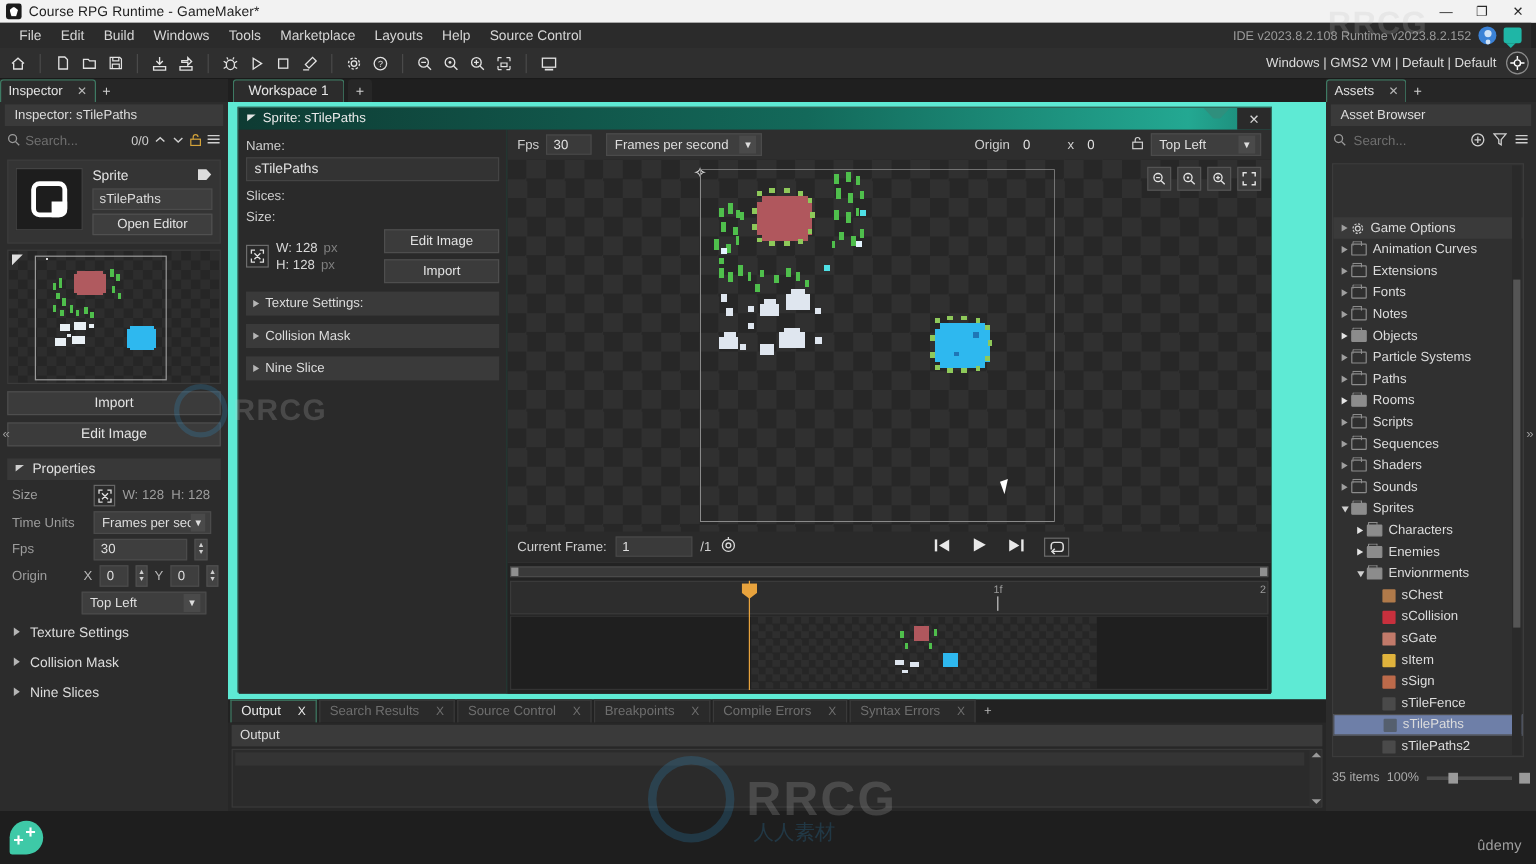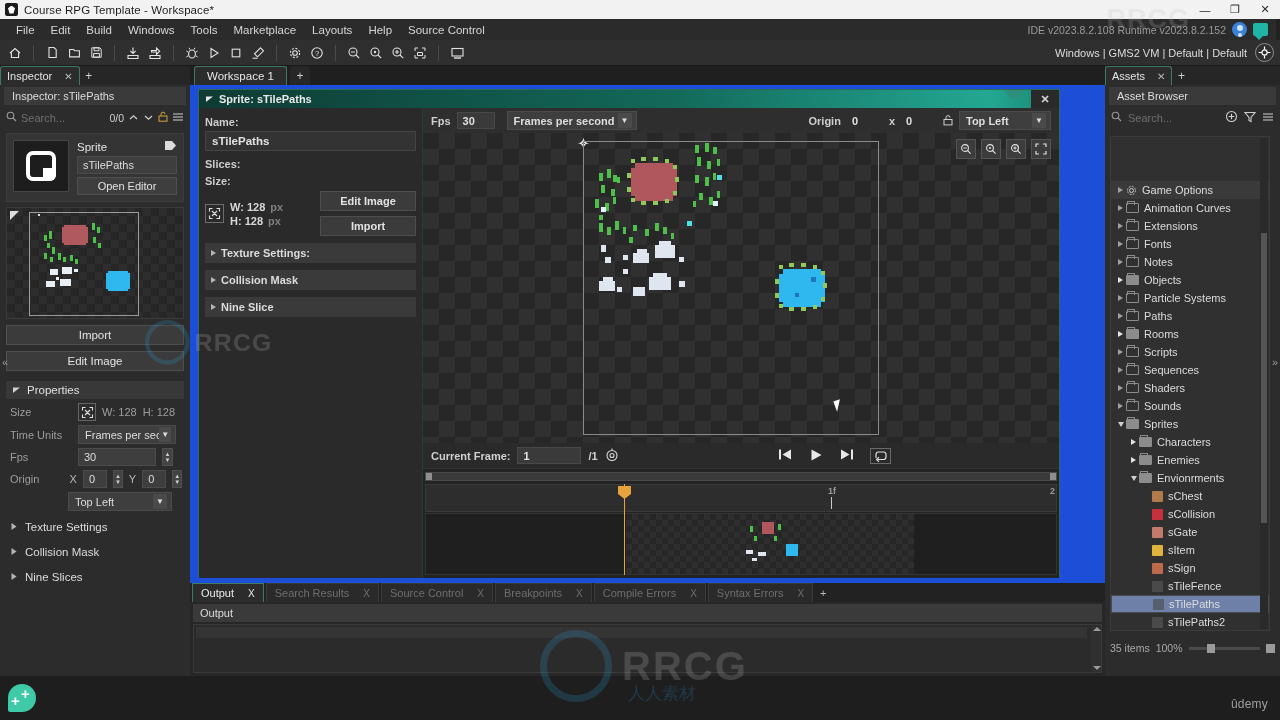--- a/index.html
+++ b/index.html
@@ -104,21 +104,21 @@
   
   .center{ position:absolute; left:190px; top:66px; width:915px; height:610px; background:#242424; }
   .ws-tabs{ height:19px; background:#1f1f1f; display:flex; align-items:stretch; padding-left:4px;}
   .ws-tab{ display:flex;align-items:center;padding:0 12px;font-size:11.5px;color:#e6e6e6;
     background:#2c2c2c;border:1px solid #3e7a63;border-bottom:none;
     border-top-left-radius:3px;border-top-right-radius:3px;}
   .ws-plus{ width:20px;display:flex;align-items:center;justify-content:center;font-size:12px;
     color:#cfcfcf; background:#272727; margin-left:3px; border-top-left-radius:3px;
     border-top-right-radius:3px;}
   .ws-body{ position:absolute; left:0; top:19px; width:915px; height:498px;
-    background:#1d4ed8;font-weight:bold; }
+    background:#5eead4; }
   .sprwin{ position:absolute; left:8px; top:4px; width:862px; height:488px;
     border:1px solid #2f6b5c; background:#2a2a2a; }
   .spr-hdr{ height:18px; background:linear-gradient(90deg,#0e3b33 0%,#13695a 55%,#23a892 92%,#1b8272 100%);
     display:flex; align-items:center; padding-left:6px; font-size:11px; color:#eaeaea; position:relative;}
   .spr-hdr .notch{ position:absolute; right:34px; top:0; width:22px;height:9px;background:#2f8f7d;
     clip-path:polygon(0 0,100% 0,62% 100%,38% 100%); }
   .spr-close{ position:absolute; right:0;top:0;width:28px;height:18px;background:#2a2a2a;
     display:flex;align-items:center;justify-content:center;color:#d4d4d4;font-size:11px;}
   .spr-content{ display:flex; height:470px; background:#2a2a2a; }
   .spr-left{ width:224px; padding:6px; background:#2a2a2a; border-right:1px solid #1f3f38;}
@@ -238,21 +238,21 @@
   .cursor{ position:absolute; left:604px; top:407px; width:0;height:0;
     border-left:7px solid #fff; border-bottom:11px solid transparent; transform:rotate(-20deg);}
 </style>
 </head>
 <body>
 
 <div id="app">
 
   <div class="titlebar">
     <div class="tb-icon"></div>
-    <div class="tb-title">Course RPG Template - Workspace*</div>
+    <div class="tb-title">Course RPG Runtime - GameMaker*</div>
     <div class="tb-win">
       <div>—</div>
       <div>❐</div>
       <div>✕</div>
     </div>
   </div>
 
   <div class="menubar">
     <div class="mi">File</div>
     <div class="mi">Edit</div>

